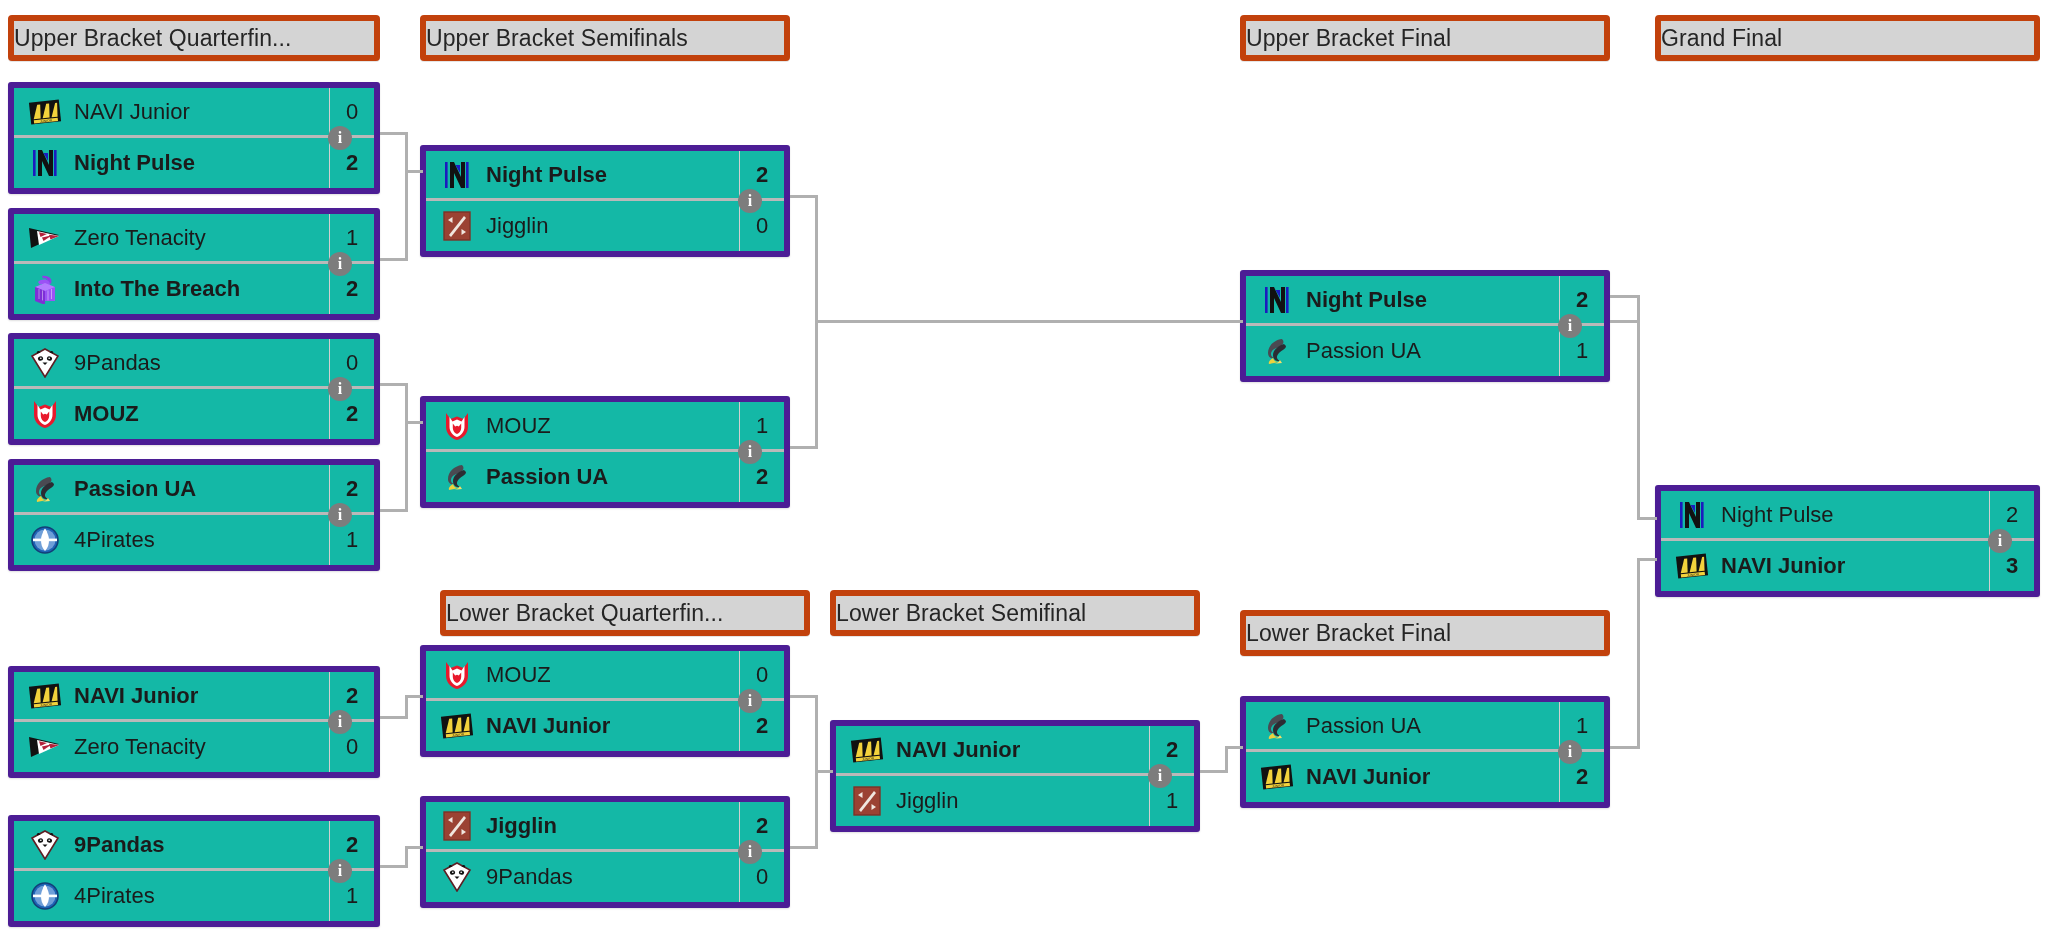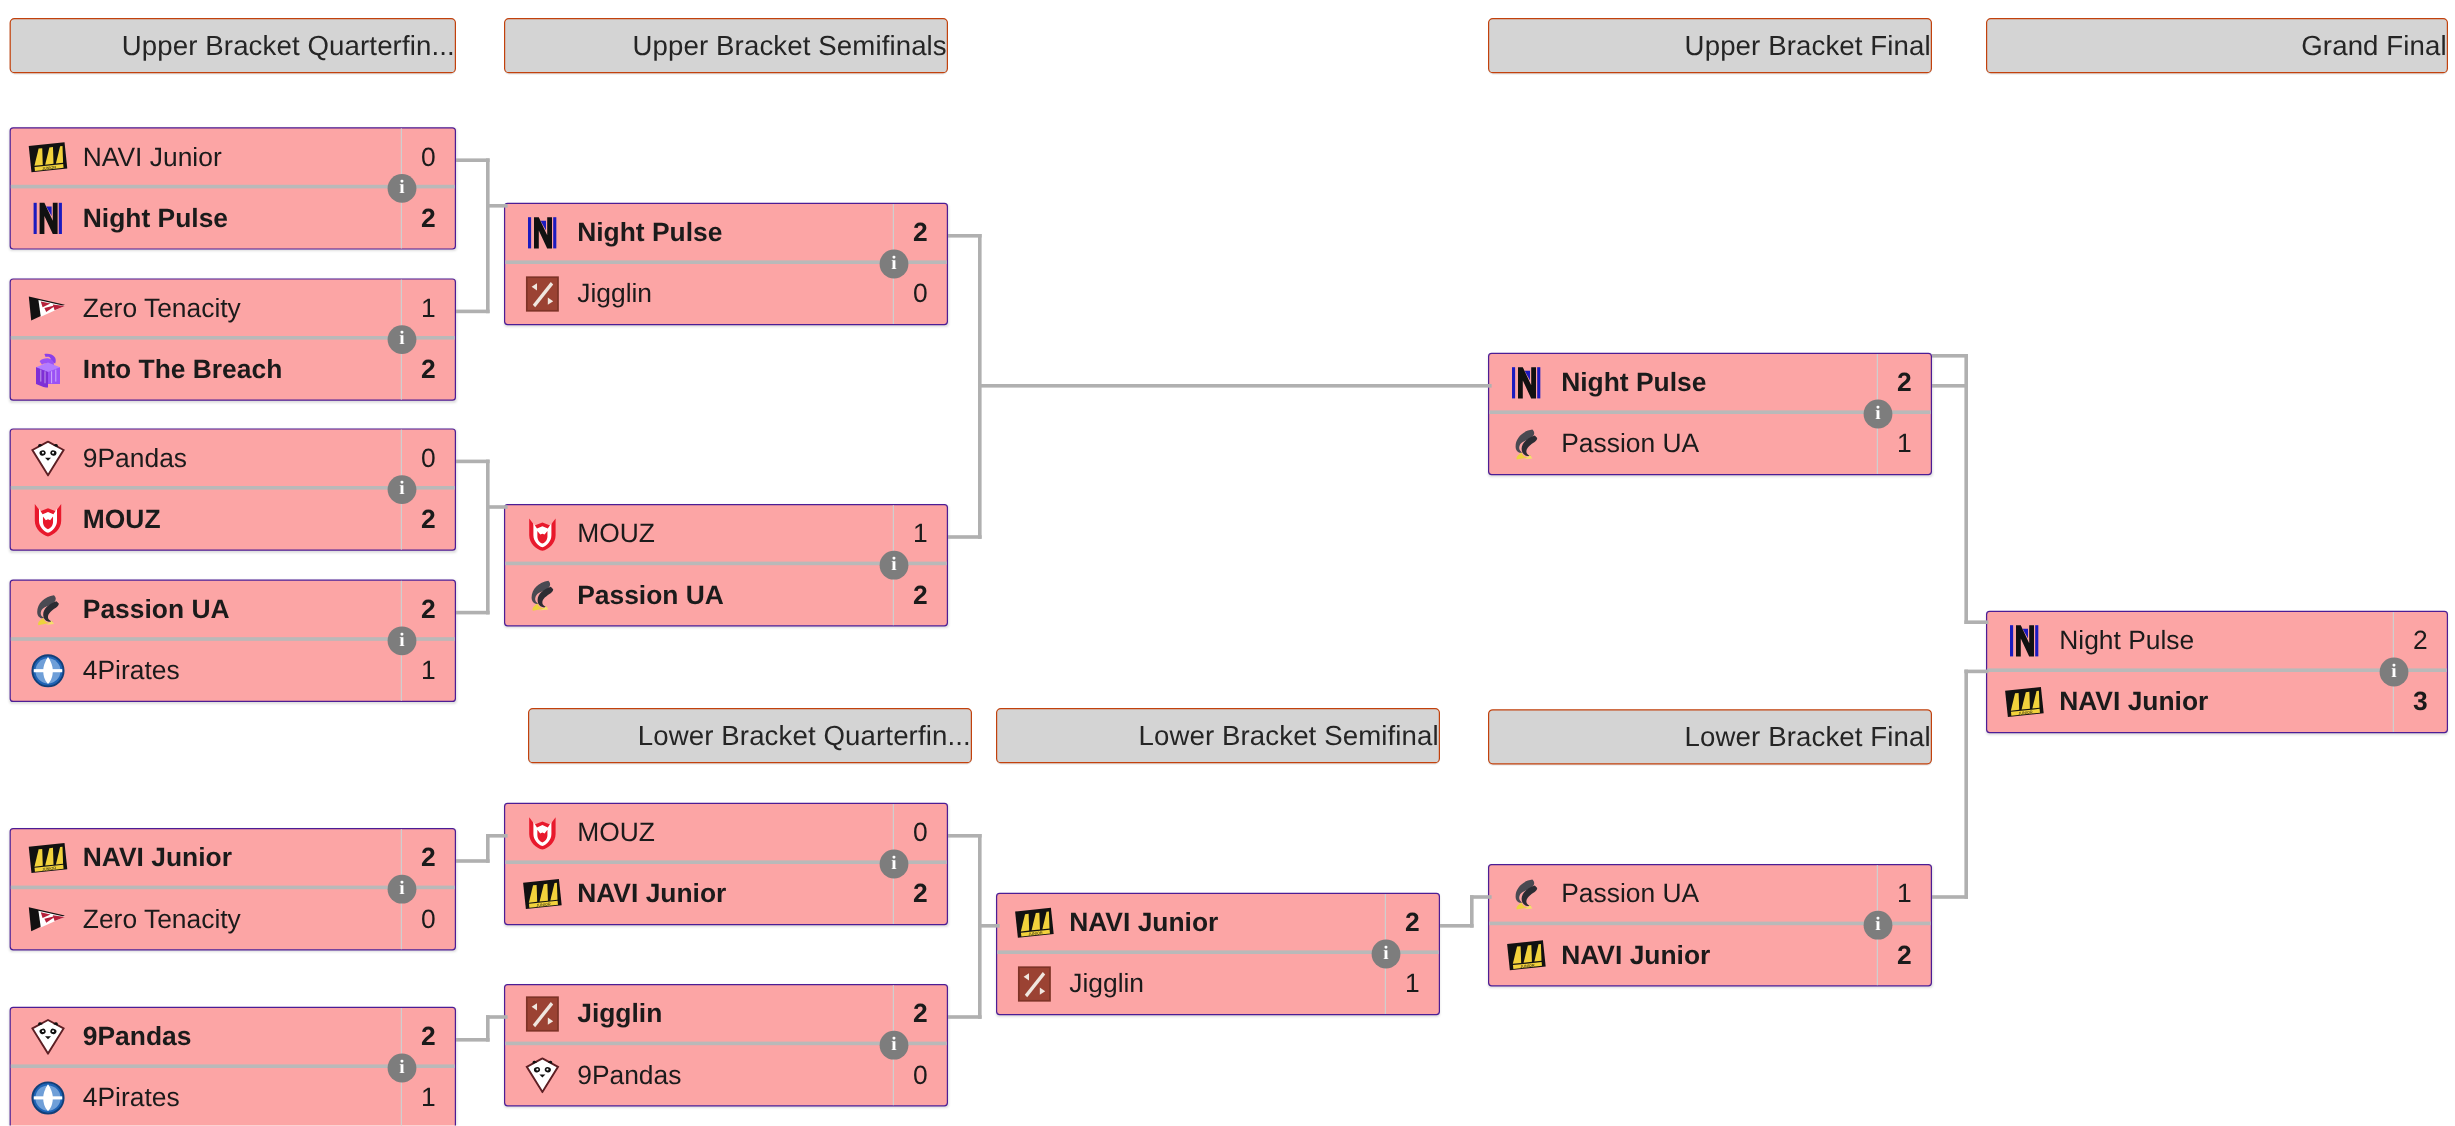--- a/index.html
+++ b/index.html
@@ -10,40 +10,39 @@
     overflow:hidden;
     position:relative;
   }
   #bracket{position:absolute;inset:0;}
 
   
   .round-header{
     position:absolute;
     height:46px;
     background:#d4d4d4;
-    border:1px solid #c2410c;
+    border:6px solid #c2410c;
     border-radius:4px;
     box-shadow:0 1px 0 rgba(0,0,0,.10);
-    display:flex;align-items:center;justify-content:flex-end;
+    display:flex;align-items:center;justify-content:flex-start;
     font-size:23px;color:#252525;
     white-space:nowrap;overflow:hidden;
     box-sizing:border-box;
     letter-spacing:.1px;
   }
 
   
   .match{
     position:absolute;
-    background:#fca5a5;
-    border:1px solid #4c1d95;
+    background:#14b8a6;
+    border:6px solid #4c1d95;
     border-radius:3px;
     box-shadow:0 1px 2px rgba(0,0,0,.13);
     box-sizing:border-box;
     overflow:visible;
-    margin-top:24px;
   }
   .row{
     position:relative;
     height:50px;
     display:flex;align-items:center;
     box-sizing:border-box;
   }
   .row.top{border-bottom:3px solid #b9b9b9;}
   .logo{
     width:34px;height:30px;
@@ -109,21 +108,21 @@
     </div>
     <div class="round-header" style="left: 1240px; top: 15px; width: 370px;">
       <span>Upper Bracket Final</span>
     </div>
     <div class="round-header" style="left: 440px; top: 590px; width: 370px;">
       <span>Lower Bracket Quarterfin...</span>
     </div>
     <div class="round-header" style="left: 830px; top: 590px; width: 370px;">
       <span>Lower Bracket Semifinal</span>
     </div>
-    <div class="round-header" style="left: 1240px; top: 591px; width: 370px;">
+    <div class="round-header" style="left: 1240px; top: 610px; width: 370px;">
       <span>Lower Bracket Final</span>
     </div>
     <div class="match" style="left: 8px; top: 82px; width: 372px;">
       <div class="row top">
         <span class="logo">
           <span class="lg">
             <svg viewBox="0 0 34 30">
               <g transform="rotate(-6 17 15)">
         <rect x="2" y="4" width="30" height="22" fill="#111"></rect>
         <path d="M5 21 L10 7 L13 7 L12 21 Z" fill="#f2d23c"></path>

